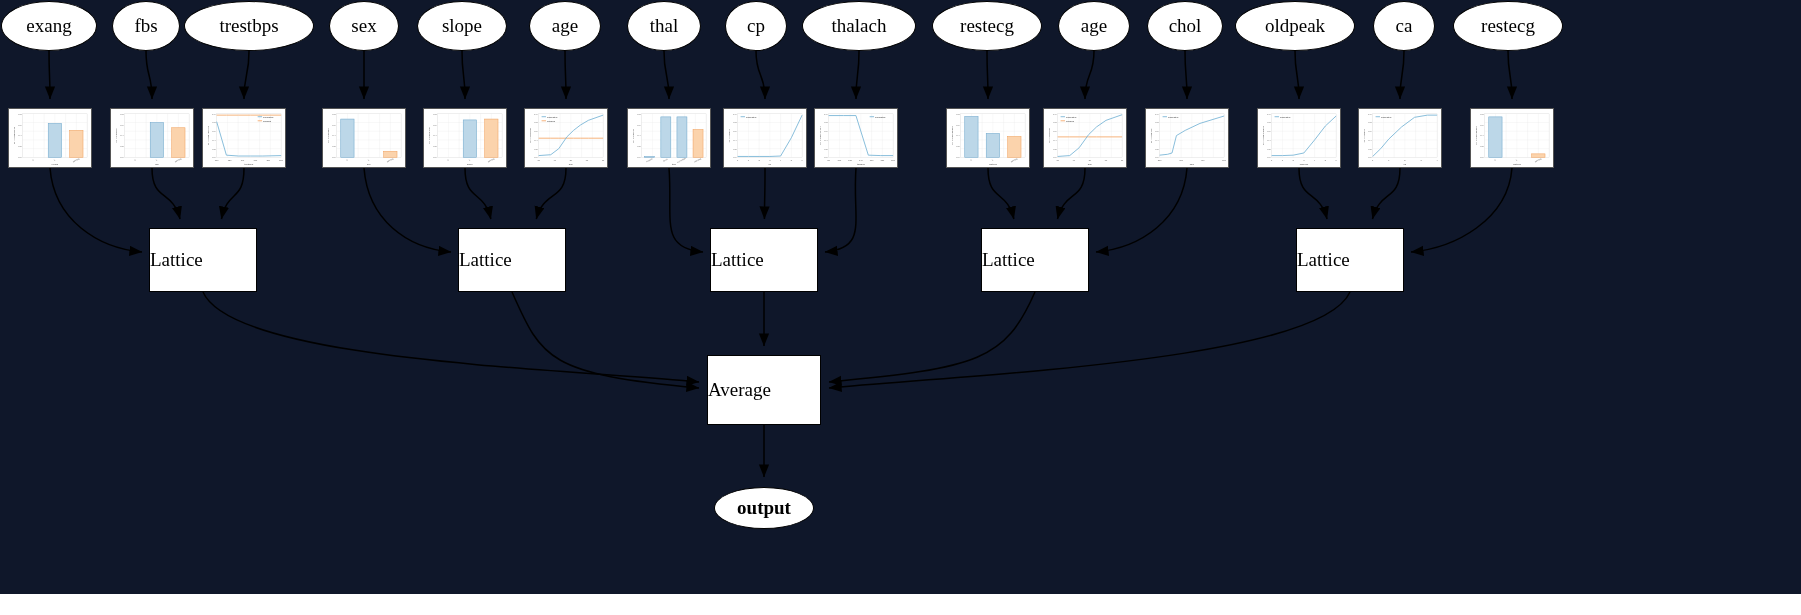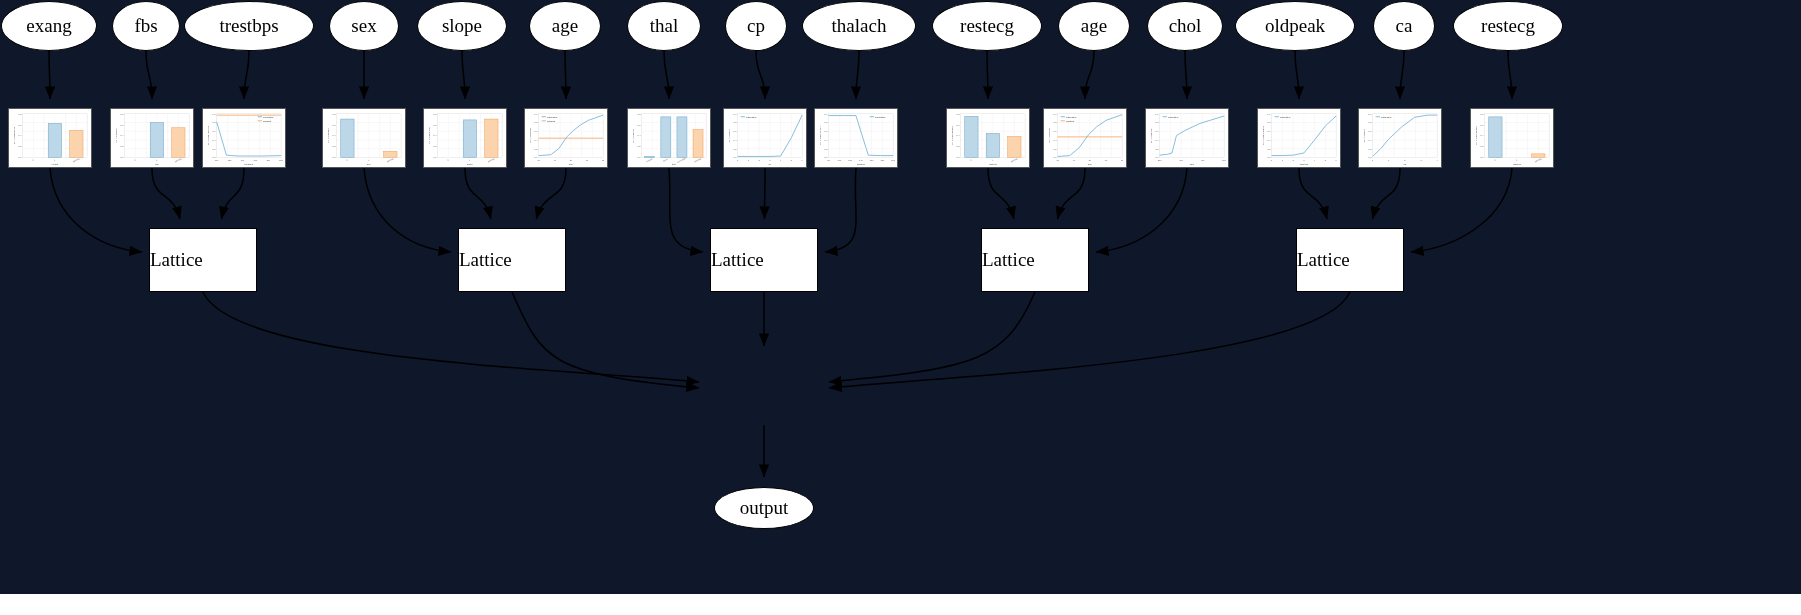--- a/index.html
+++ b/index.html
@@ -45,21 +45,21 @@
     display:flex;align-items:center;justify-content:flex-start;
     font-family:"Liberation Serif", serif;
     font-size:19px;
     color:#000;
     box-sizing:border-box;
   }
   .onode{
     position:absolute;
     display:flex;align-items:center;justify-content:center;
     border:1.15px solid #000;border-radius:50%;
-    background:#fff;font-size:19px;color:#000;box-sizing:border-box;
+    background:#fff;font-size:19px;color:#000;box-sizing:border-box;font-weight:bold;
   }
 </style>
 </head>
 <body>
 
 <div id="root">
   <svg id="edges" xmlns="http://www.w3.org/2000/svg">
     <defs>
       <marker id="ah" markerWidth="10" markerHeight="10" refX="8.4" refY="3.4" orient="auto" markerUnits="strokeWidth">
         <path d="M0,0 L0,6.8 L8.6,3.4 z" fill="#000"></path>
@@ -606,17 +606,20 @@
         <span>Lattice</span>
       </div>
       <div class="rect" style="left: 981px; top: 228px; width: 108px; height: 64px;">
         <span>Lattice</span>
       </div>
       <div class="rect" style="left: 1296px; top: 228px; width: 108px; height: 64px;">
         <span>Lattice</span>
       </div>
     </div>
 
+  <div class="rect" id="avg-node" style="left:707px;top:355px;width:114px;height:70px;">
+    <span>Average</span>
+  </div>
 
   <div class="onode" id="out-node" style="left:714px;top:487px;width:100px;height:42px;">
     <span>output</span>
   </div>
 </div>
 
 </body></html>

